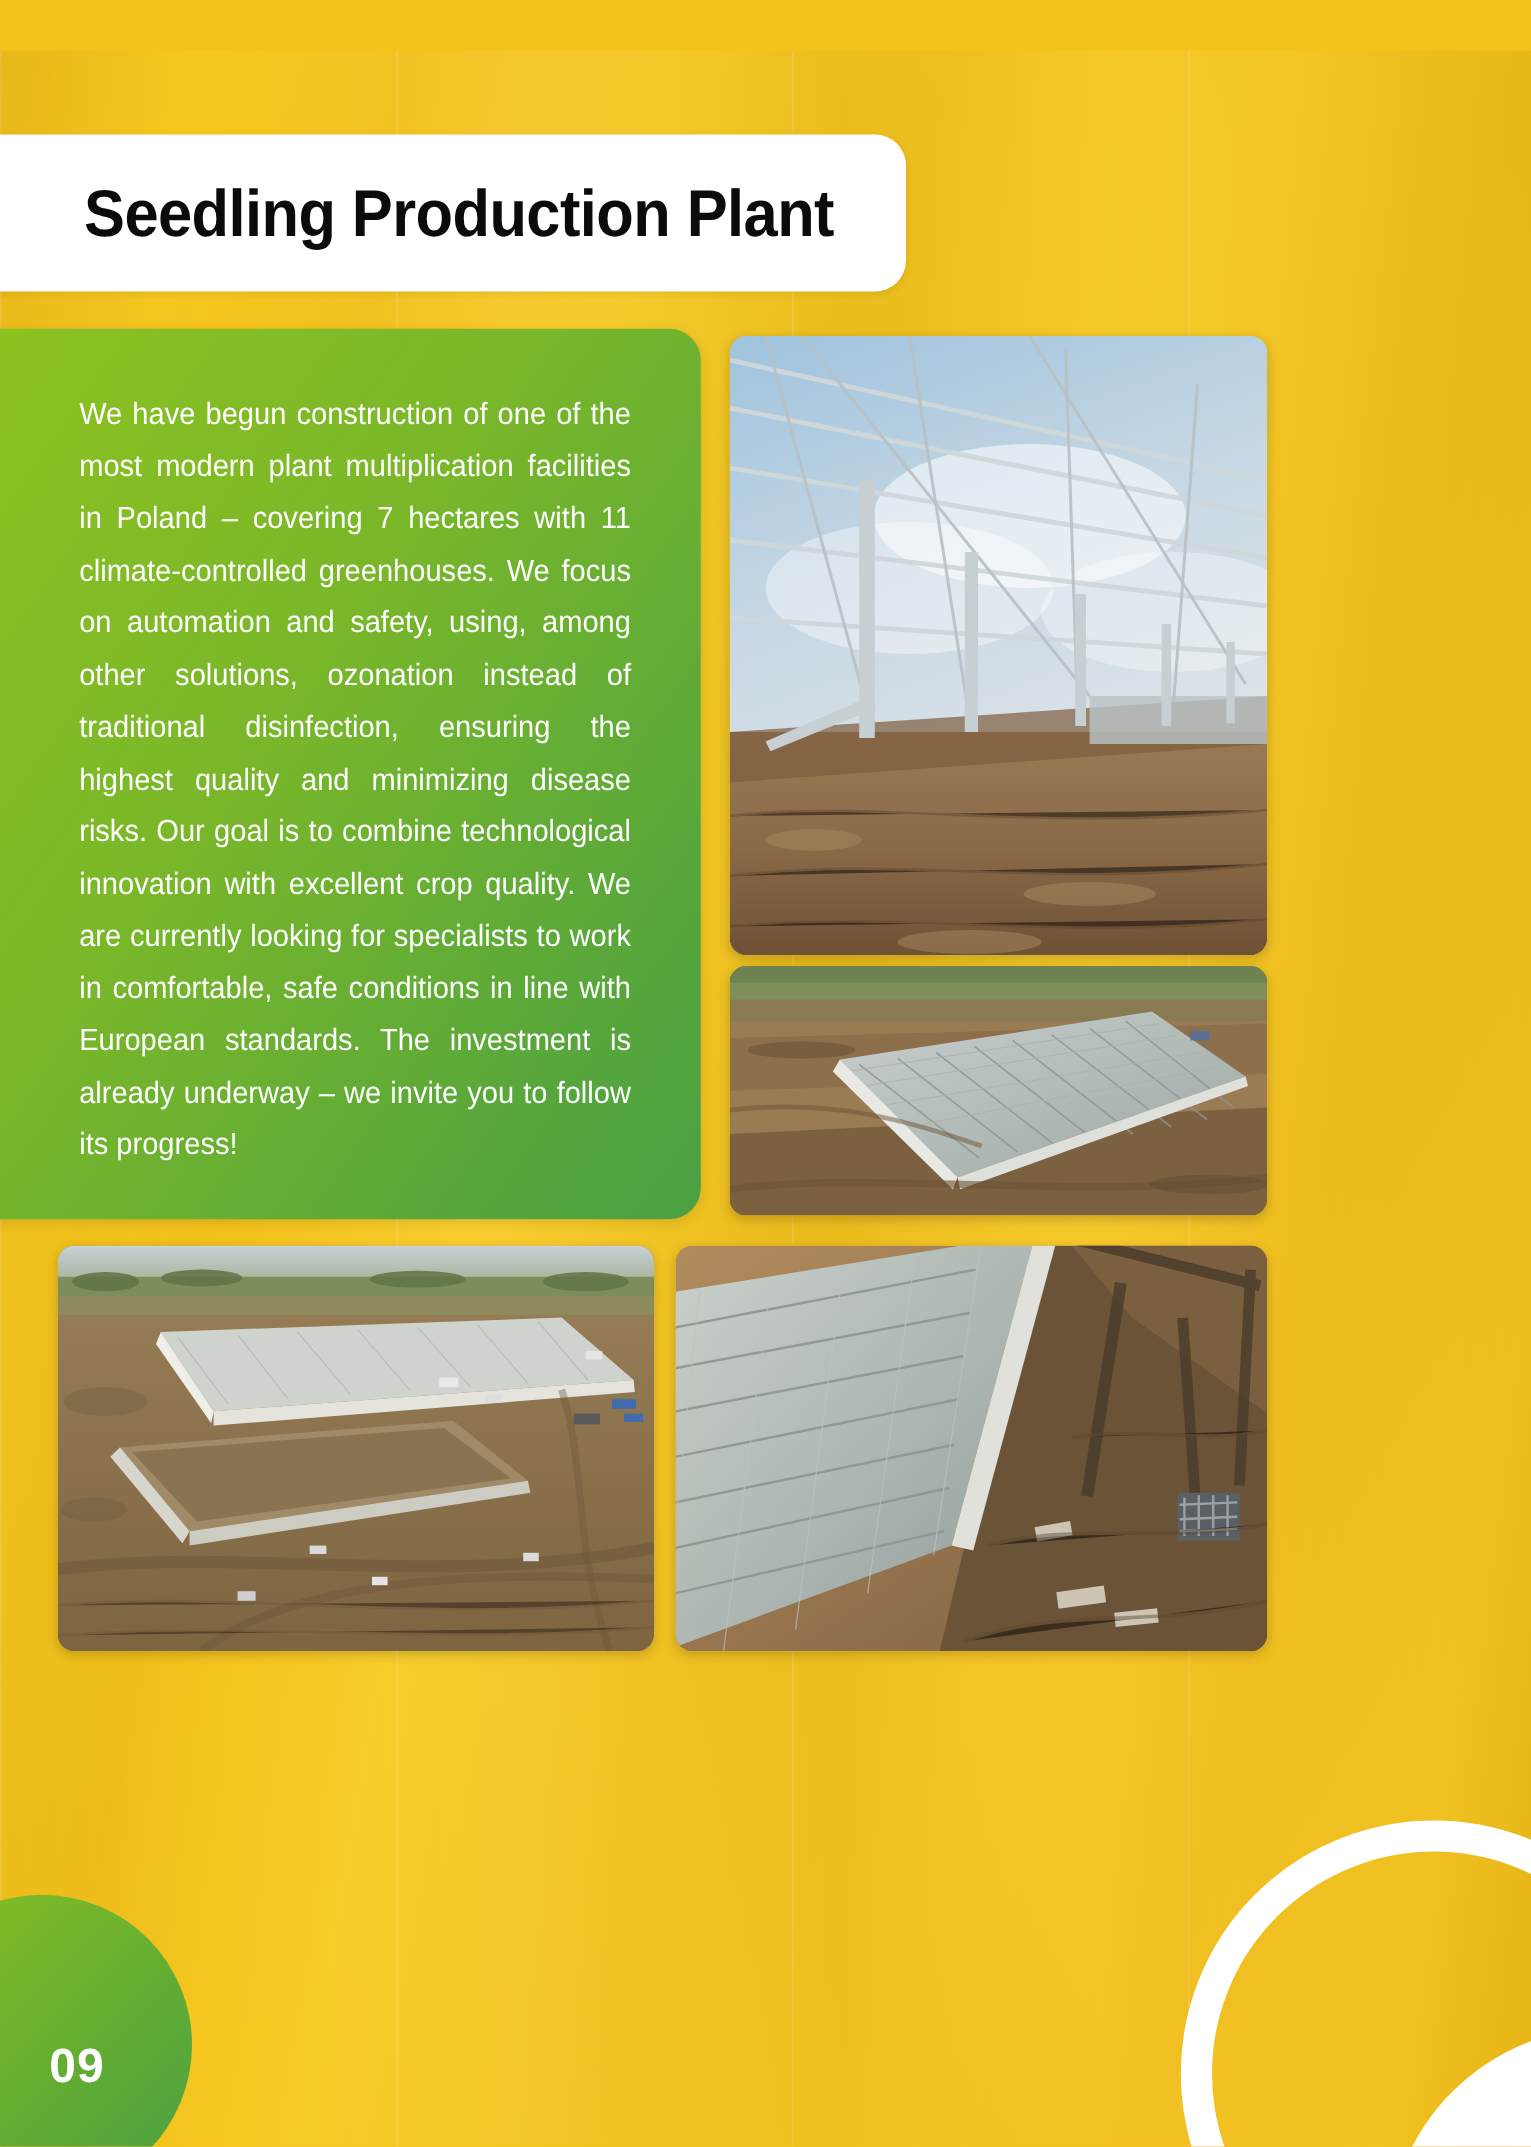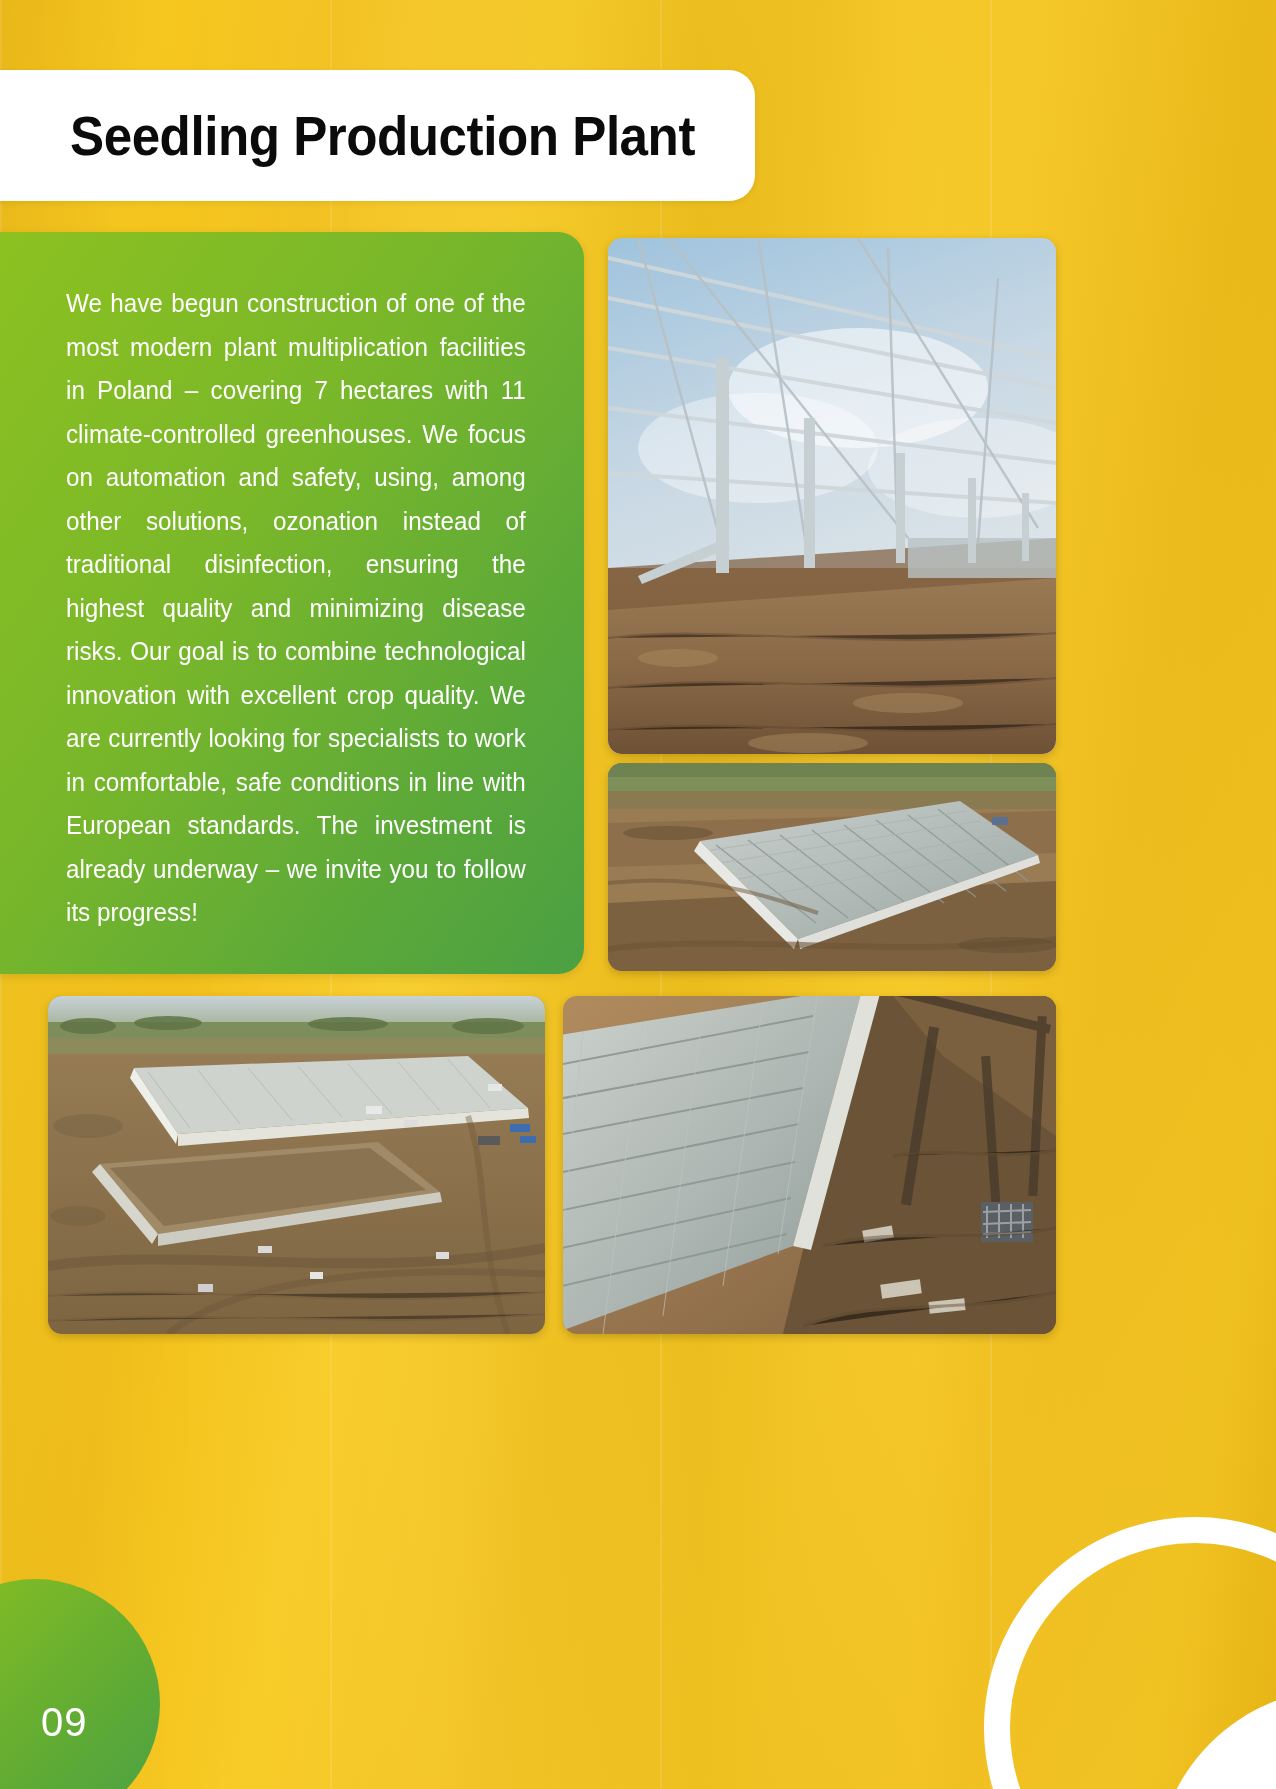--- a/index.html
+++ b/index.html
@@ -24,20 +24,21 @@
         #f0bd1a 0%,
         #f6c71f 10%,
         #f2c01b 22%,
         #f8cb24 35%,
         #f3c21c 50%,
         #f7c821 66%,
         #f1be19 80%,
         #f6c61f 92%,
         #eeba16 100%);
     overflow: hidden;
+    margin-top: 42px;
   }
   .page::after {
     
     content: "";
     position: absolute;
     inset: 0;
     background:
       linear-gradient(90deg, rgba(255,255,255,0.10) 0 2px, rgba(255,255,255,0) 2px 100%) repeat-x,
       linear-gradient(90deg, rgba(0,0,0,0.03) 0%, rgba(0,0,0,0) 14%, rgba(255,255,255,0.06) 33%, rgba(0,0,0,0.04) 55%, rgba(255,255,255,0.05) 72%, rgba(0,0,0,0.035) 100%);
     background-size: 330px 100%, 100% 100%;
@@ -123,21 +124,21 @@
     border-radius: 50%;
     background: linear-gradient(135deg, #8cc120 0%, #62ac33 60%, #49a045 100%);
     z-index: 5;
   }
   .page-badge .num {
     position: absolute;
     left: 131px;
     top: 121px;
     color: #ffffff;
     font-size: 40px;
-    font-weight: normal;
+    font-weight: bold;
     font-family: "Liberation Sans", sans-serif;
     letter-spacing: 1px;
   }
 
   
   .corner-arc {
     position: absolute;
     right: -130px;
     bottom: -150px;
     width: 370px;

